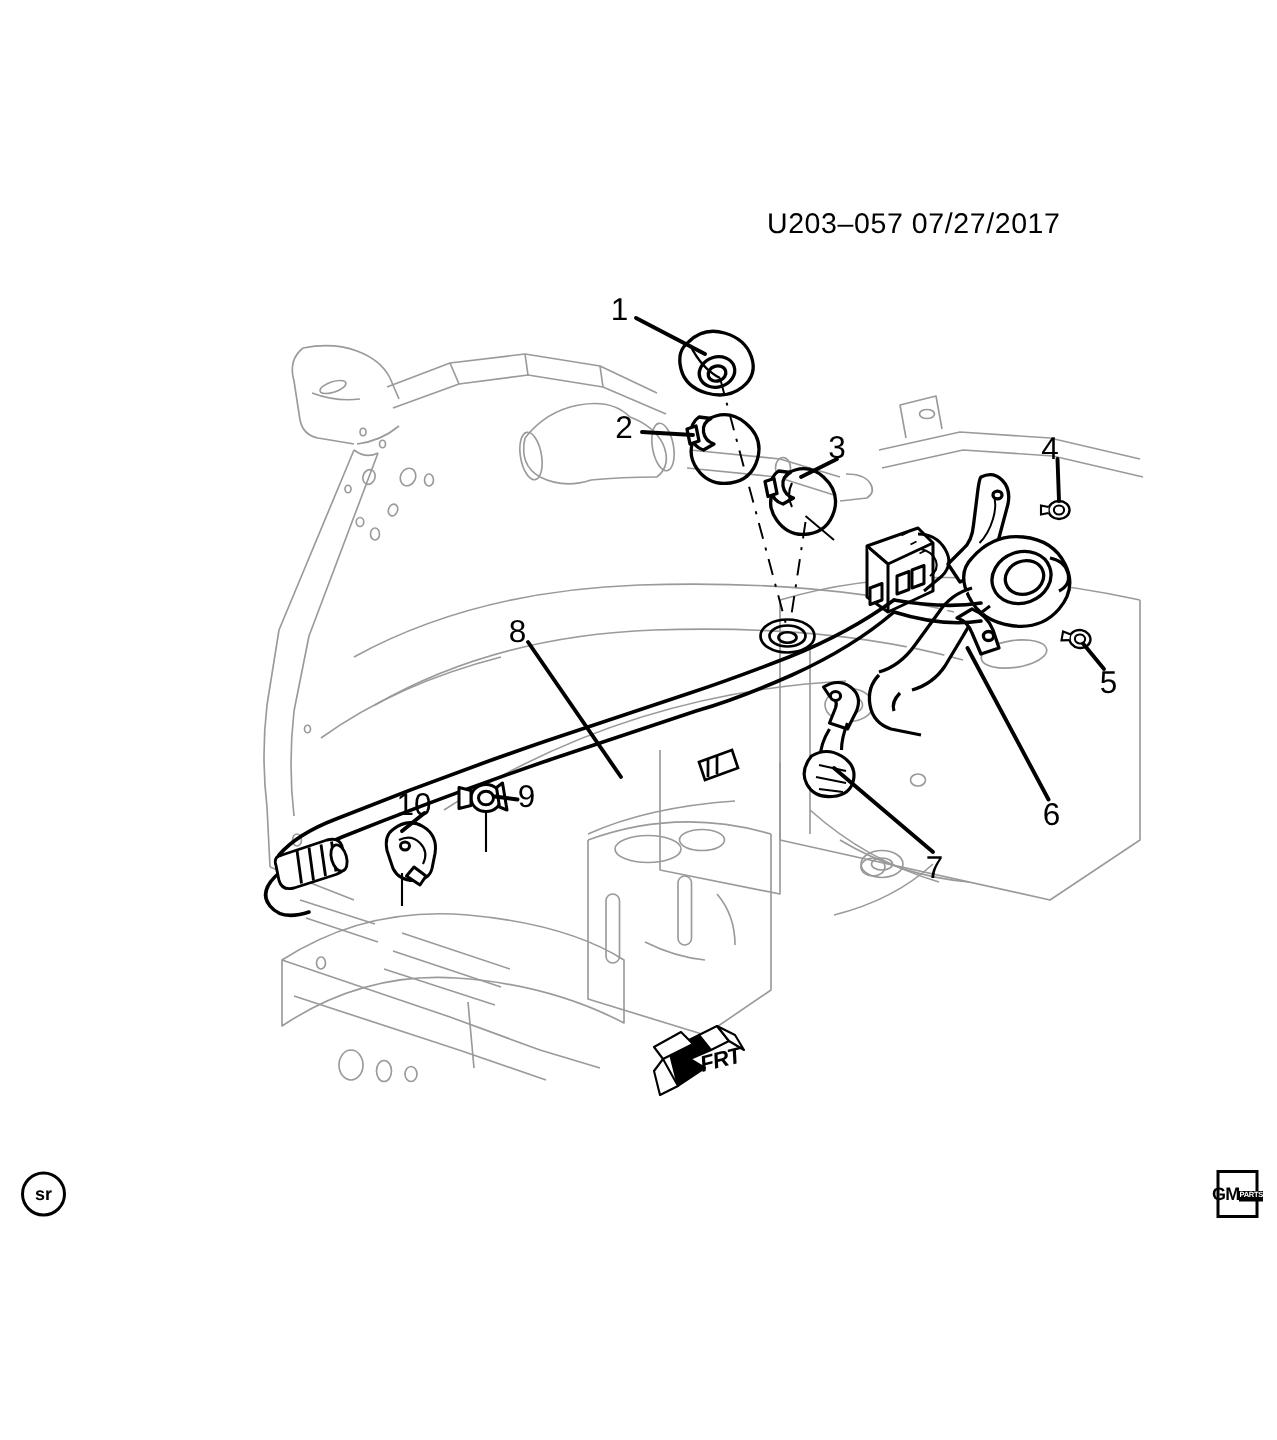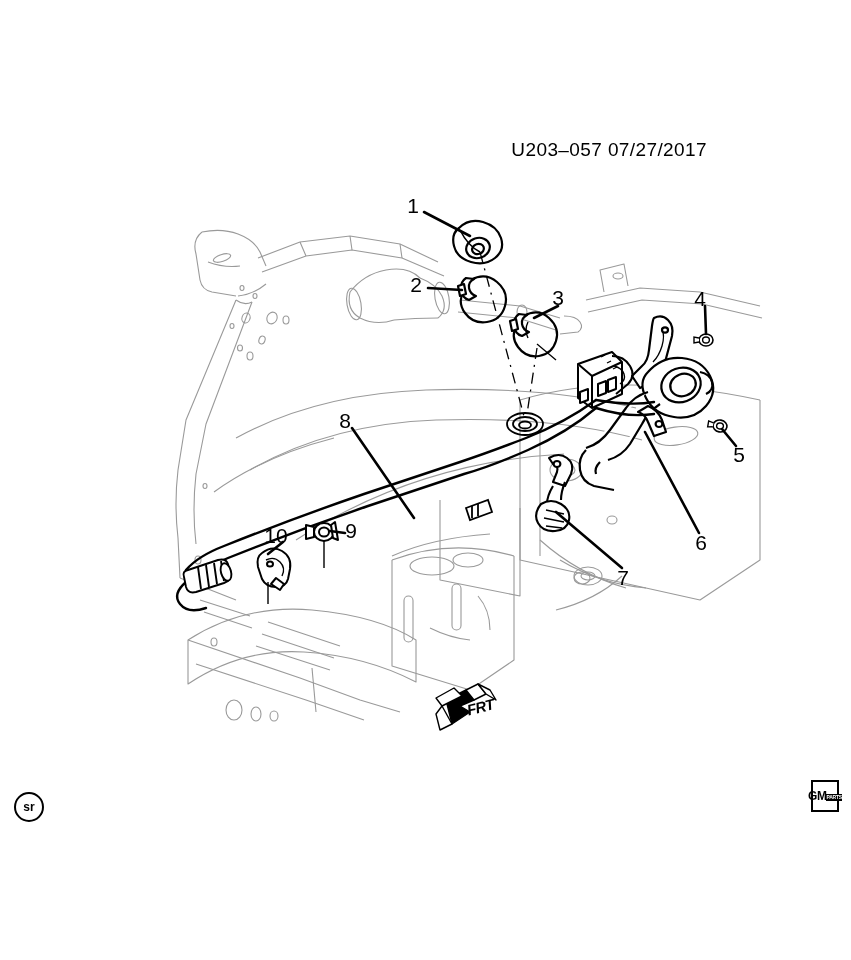--- a/index.html
+++ b/index.html
@@ -5,21 +5,21 @@
   html,body{margin:0;padding:0;background:#ffffff;}
   body{width:851px;height:960px;position:relative;overflow:hidden;
        font-family:"Liberation Sans","DejaVu Sans",sans-serif;color:#000;}
   #sheet{position:absolute;inset:0;width:722px;height:960px;}
   .hdr{position:absolute;right:15px;top:139px;font-size:19px;letter-spacing:.4px;
        white-space:nowrap;font-weight:400;}
   svg{position:absolute;left:0;top:0;width:851px;height:960px;}
   .sr-badge{position:absolute;left:14px;top:781px;width:30px;height:30px;
             border:2px solid #000;border-radius:50%;box-sizing:border-box;
             display:flex;align-items:center;justify-content:center;
-            font-size:12px;font-weight:700;line-height:1;margin-top:11px;}
+            font-size:12px;font-weight:700;line-height:1;}
   .gm-badge{position:absolute;left:811px;top:780px;width:28px;height:32px;
             border:2px solid #000;box-sizing:border-box;background:#fff;
             display:flex;flex-direction:row;align-items:center;
             justify-content:center;padding:1px 0;}
   .gm-badge .gm-txt{font-size:12px;font-weight:700;line-height:11px;letter-spacing:-.5px;}
   .gm-badge .gm-bar{margin-top:2px;width:20px;height:7px;background:#000;color:#fff;
        font-size:5px;line-height:7px;text-align:center;letter-spacing:-.2px;font-weight:700;}
   .frt-txt{position:absolute;left:465px;top:702px;font-size:15px;font-weight:700;
            font-style:italic;letter-spacing:-.5px;transform:rotate(-14deg);
            transform-origin:left top;}

